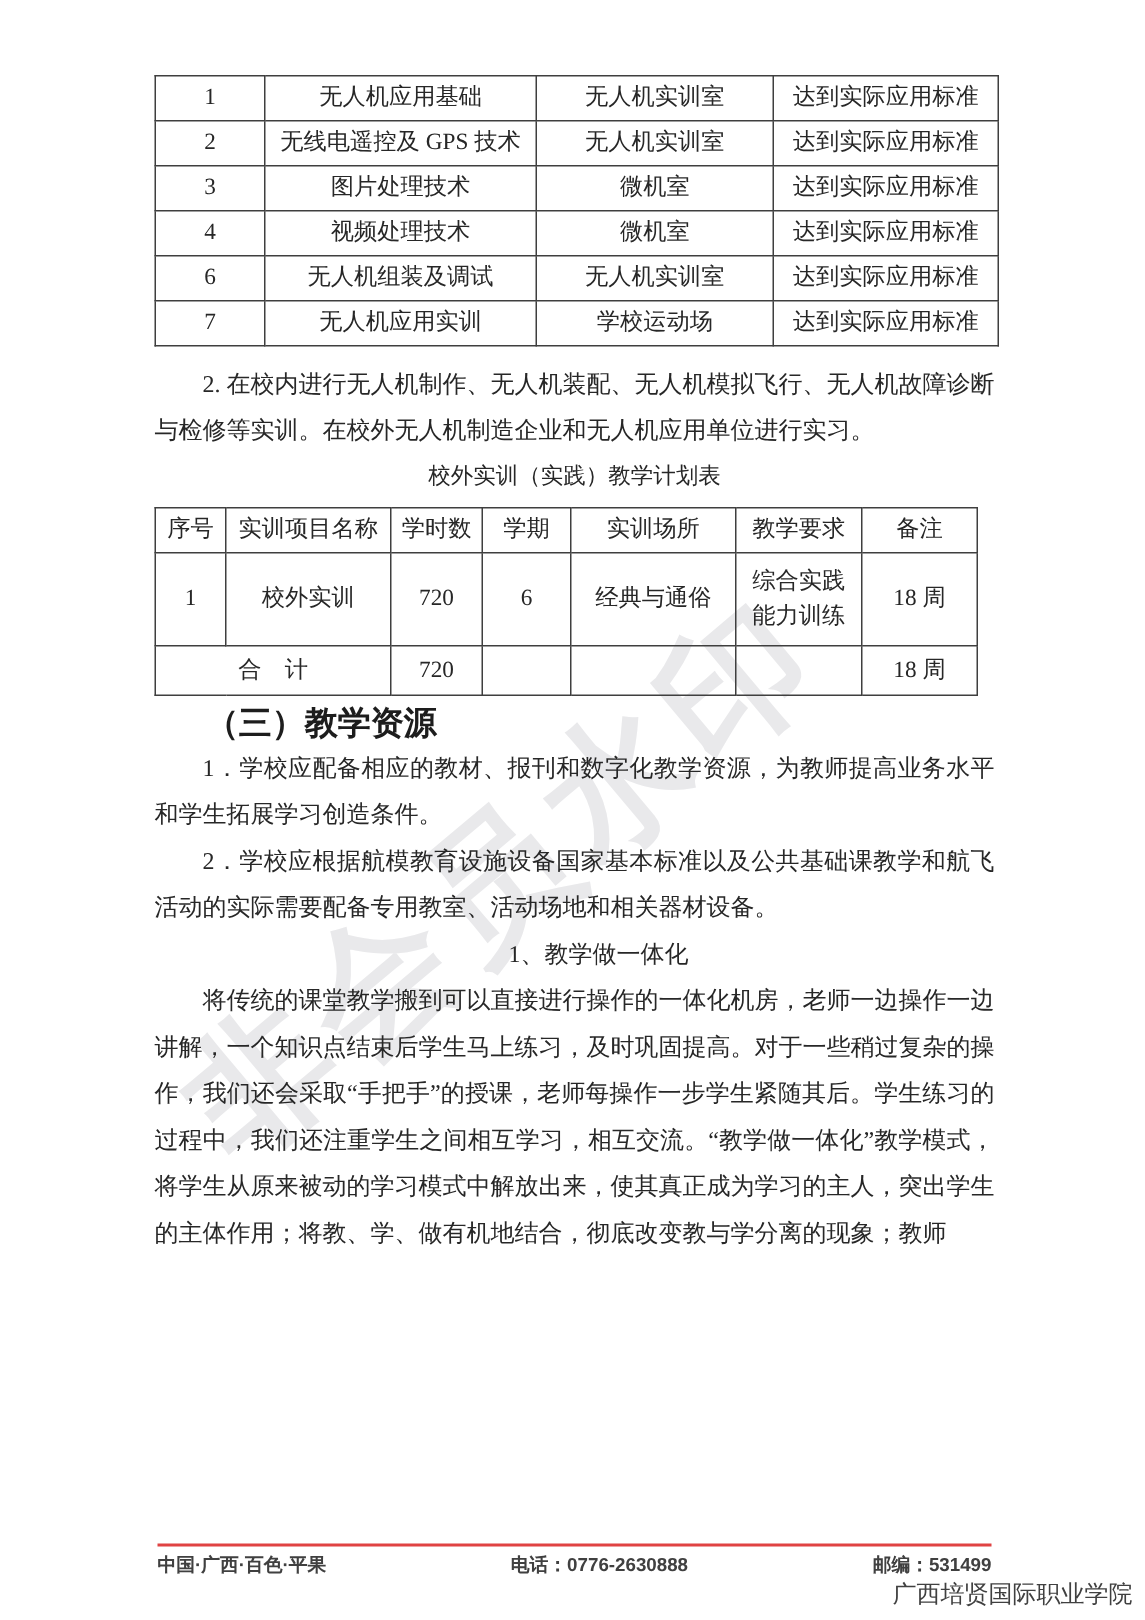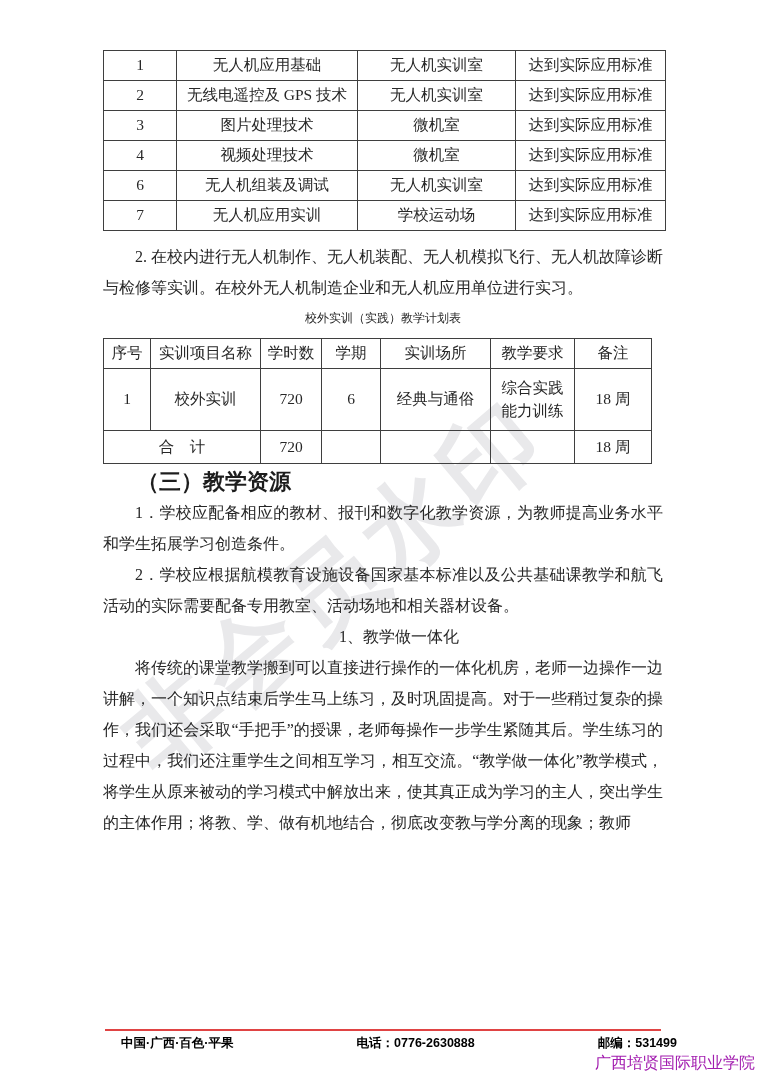--- a/index.html
+++ b/index.html
@@ -50,21 +50,21 @@
   .tbl2 .total-row td{height:32px;}
   .para{
     font-size:16px;
     line-height:31px;
     text-align:justify;
     text-indent:2em;
     margin:0;
   }
   .para-first{margin-top:10px;}
   .tbl-title{
-    font-size:12px;
+    font-size:15px;
     line-height:31px;
     text-align:center;
     margin:0;
   }
   .sec-heading{
     font-size:22px;
     font-weight:bold;
     line-height:31px;
     text-indent:1.55em;
     margin:2px 0 0 0;
@@ -93,21 +93,21 @@
     font-family:"Liberation Sans","DejaVu Sans",sans-serif;
     font-size:12.5px;
     font-weight:bold;
     z-index:2;
   }
   .school-name{
     position:absolute;
     right:8px;top:1053px;
     font-family:"Liberation Sans","DejaVu Sans",sans-serif;
     font-size:16px;
-    color:#a21caf;
+    color:#404040;
     z-index:2;
   }
 </style>
 </head>
 <body>
 
 <div class="page">
 
   <div class="watermark">非会员水印</div>
 
@@ -207,20 +207,20 @@
     <h3 class="sec-heading">（三）教学资源</h3>
     <p class="para">1．学校应配备相应的教材、报刊和数字化教学资源，为教师提高业务水平和学生拓展学习创造条件。</p>
     <p class="para">2．学校应根据航模教育设施设备国家基本标准以及公共基础课教学和航飞活动的实际需要配备专用教室、活动场地和相关器材设备。</p>
 
     <p class="sub-heading">1、教学做一体化</p>
     <p class="para">将传统的课堂教学搬到可以直接进行操作的一体化机房，老师一边操作一边讲解，一个知识点结束后学生马上练习，及时巩固提高。对于一些稍过复杂的操作，我们还会采取“手把手”的授课，老师每操作一步学生紧随其后。学生练习的过程中，我们还注重学生之间相互学习，相互交流。“教学做一体化”教学模式，将学生从原来被动的学习模式中解放出来，使其真正成为学习的主人，突出学生的主体作用；将教、学、做有机地结合，彻底改变教与学分离的现象；教师</p>
 
   </div>
 
   <div class="footer-rule" style="background: rgb(224, 67, 67);"></div>
-  <div class="footer-row" style="color: #000000; margin-left: 16px;">
+  <div class="footer-row" style="color: #404040;">
     <span>中国·广西·百色·平果</span>
     <span>电话：0776-2630888</span>
     <span>邮编：531499</span>
   </div>
   <div class="school-name">广西培贤国际职业学院</div>
 
 </div>
 
 </body></html>

